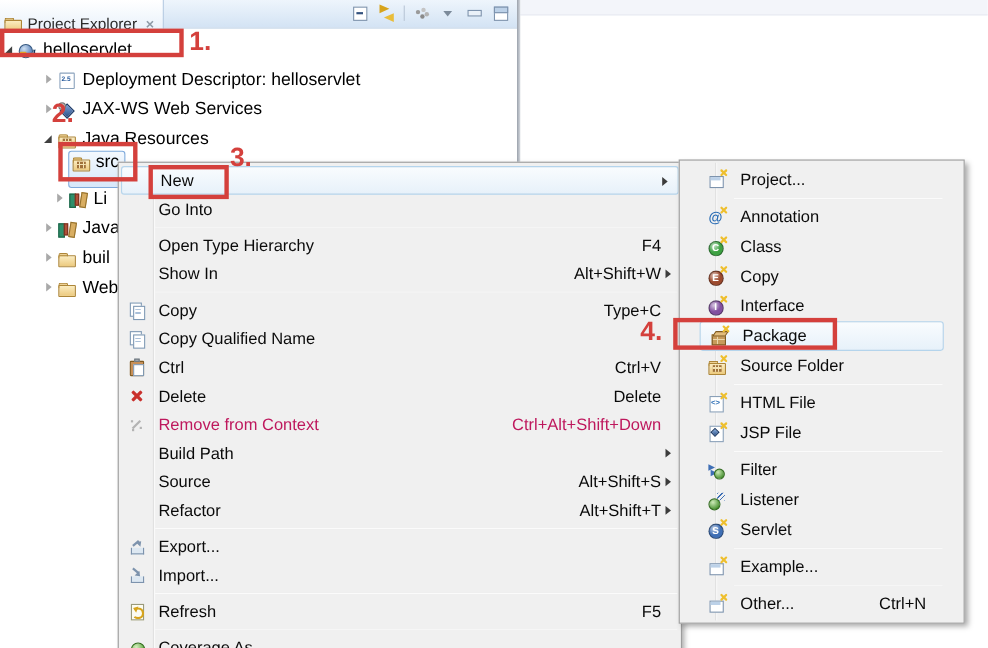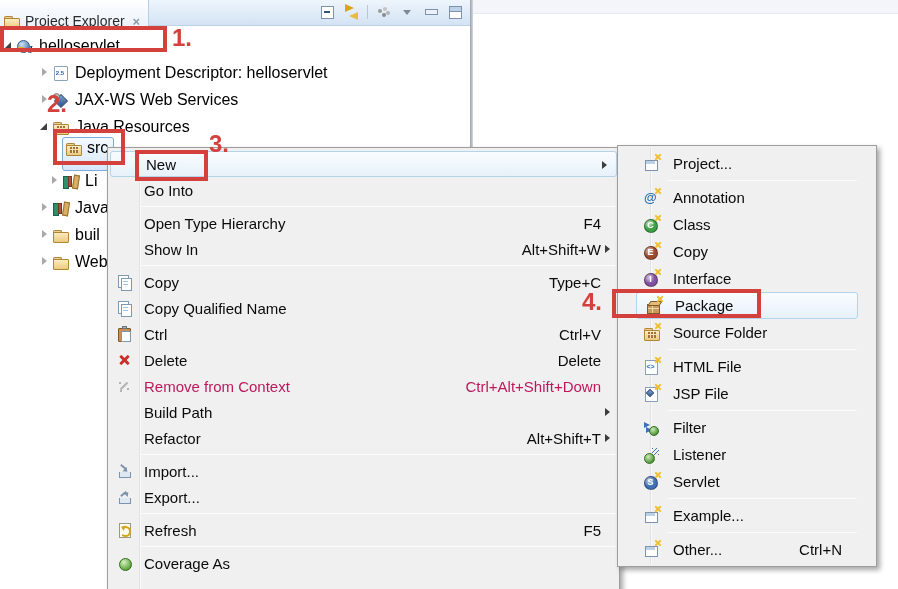--- a/index.html
+++ b/index.html
@@ -272,40 +272,46 @@
       <span class="mlabel">Remove from Context</span>
       <span class="msc">Ctrl+Alt+Shift+Down</span>
     </div>
     <div class="mrow">
       <span class="mic"></span>
       <span class="mlabel">Build Path</span>
       <span class="marrow"></span>
     </div>
     <div class="mrow">
       <span class="mic"></span>
+      <span class="mlabel">Source</span>
+      <span class="msc">Alt+Shift+S</span>
+      <span class="marrow"></span>
+    </div>
+    <div class="mrow">
+      <span class="mic"></span>
       <span class="mlabel">Refactor</span>
       <span class="msc">Alt+Shift+T</span>
       <span class="marrow"></span>
     </div>
     <div class="msep"></div>
     <div class="mrow">
       <span class="mic">
+          <span class="ic ic-export">
+            <i></i>
+          </span>
+        </span>
+      <span class="mlabel">Export...</span>
+    </div>
+    <div class="mrow">
+      <span class="mic">
           <span class="ic ic-import">
             <i></i>
           </span>
         </span>
       <span class="mlabel">Import...</span>
-    </div>
-    <div class="mrow">
-      <span class="mic">
-          <span class="ic ic-export">
-            <i></i>
-          </span>
-        </span>
-      <span class="mlabel">Export...</span>
     </div>
     <div class="msep"></div>
     <div class="mrow">
       <span class="mic">
           <span class="ic ic-refresh">
             <i></i>
           </span>
         </span>
       <span class="mlabel">Refresh</span>
       <span class="msc">F5</span>

